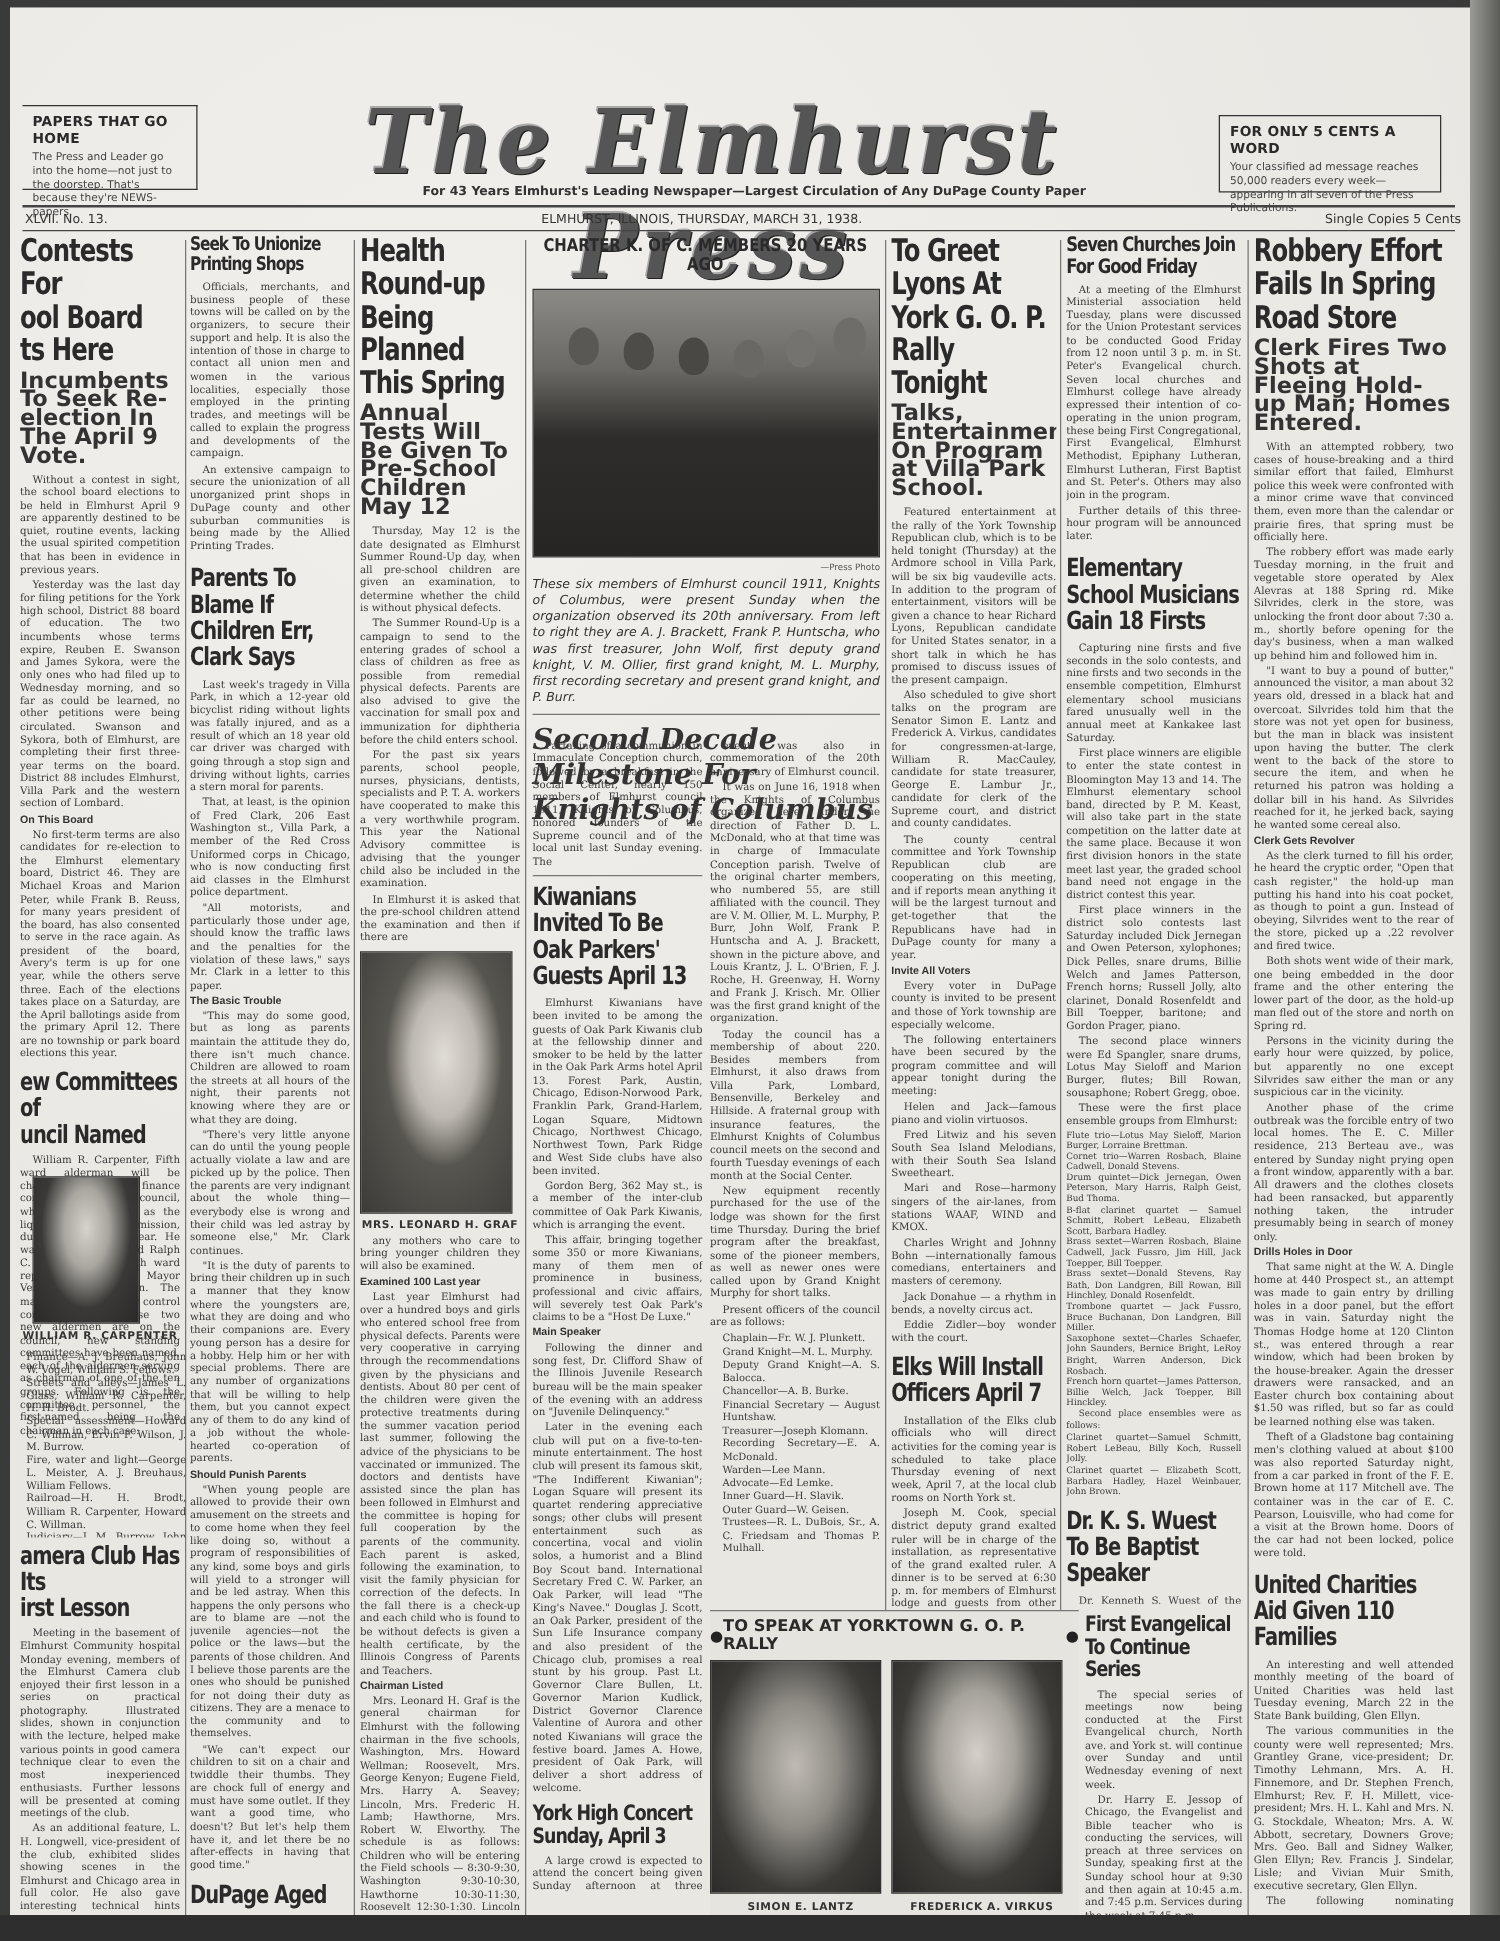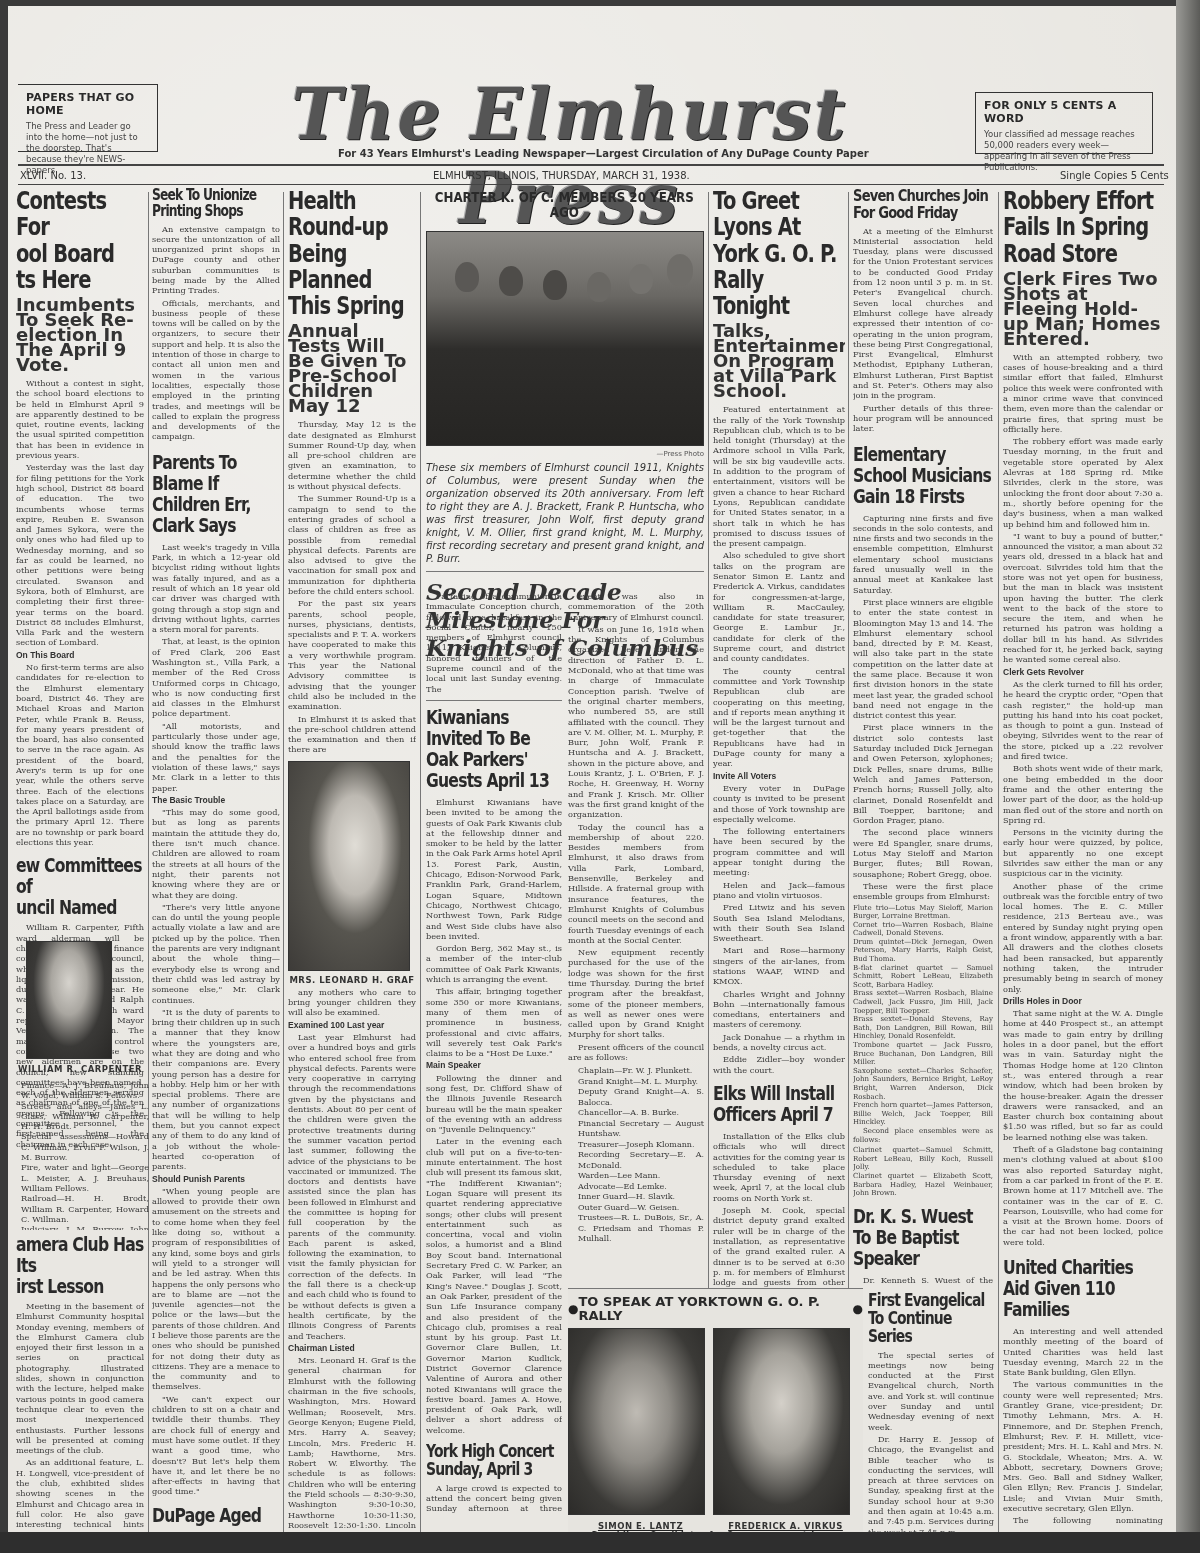--- a/index.html
+++ b/index.html
@@ -122,22 +122,22 @@
     </div>
     <div class="body" style="margin-top:4px;">
       <p>Meeting in the basement of Elmhurst Community hospital Monday evening, members of the Elmhurst Camera club enjoyed their first lesson in a series on practical photography. Illustrated slides, shown in conjunction with the lecture, helped make various points in good camera technique clear to even the most inexperienced enthusiasts. Further lessons will be presented at coming meetings of the club.</p>
       <p>As an additional feature, L. H. Longwell, vice-president of the club, exhibited slides showing scenes in the Elmhurst and Chicago area in full color. He also gave interesting technical hints based upon his own experience with color photography.</p>
     </div>
   </div>
 
   <div class="col" style="left:144px; width:128px; height:1340px;">
     <div class="hed hed-m">Seek To Unionize Printing Shops</div>
     <div class="body" style="margin-top:4px;">
+      <p>Officials, merchants, and business people of these towns will be called on by the organizers, to secure their support and help. It is also the intention of those in charge to contact all union men and women in the various localities, especially those employed in the printing trades, and meetings will be called to explain the progress and developments of the campaign.</p>
       <p>An extensive campaign to secure the unionization of all unorganized print shops in DuPage county and other suburban communities is being made by the Allied Printing Trades.</p>
-      <p>Officials, merchants, and business people of these towns will be called on by the organizers, to secure their support and help. It is also the intention of those in charge to contact all union men and women in the various localities, especially those employed in the printing trades, and meetings will be called to explain the progress and developments of the campaign.</p>
     </div>
     <div class="hed hed-l" style="margin-top:10px;">Parents To Blame If Children Err, Clark Says</div>
     <div class="body" style="margin-top:6px;">
       <p>Last week's tragedy in Villa Park, in which a 12-year old bicyclist riding without lights was fatally injured, and as a result of which an 18 year old car driver was charged with going through a stop sign and driving without lights, carries a stern moral for parents.</p>
       <p>That, at least, is the opinion of Fred Clark, 206 East Washington st., Villa Park, a member of the Red Cross Uniformed corps in Chicago, who is now conducting first aid classes in the Elmhurst police department.</p>
       <p>"All motorists, and particularly those under age, should know the traffic laws and the penalties for the violation of these laws," says Mr. Clark in a letter to this paper.</p>
       <div class="sub">The Basic Trouble</div>
       <p>"This may do some good, but as long as parents maintain the attitude they do, there isn't much chance. Children are allowed to roam the streets at all hours of the night, their parents not knowing where they are or what they are doing.</p>
       <p>"There's very little anyone can do until the young people actually violate a law and are picked up by the police. Then the parents are very indignant about the whole thing—everybody else is wrong and their child was led astray by someone else," Mr. Clark continues.</p>
       <p>"It is the duty of parents to bring their children up in such a manner that they know where the youngsters are, what they are doing and who their companions are. Every young person has a desire for a hobby. Help him or her with special problems. There are any number of organizations that will be willing to help them, but you cannot expect any of them to do any kind of a job without the whole-hearted co-operation of parents.</p>
@@ -239,21 +239,21 @@
     <div style="border-top:1px solid #777;"></div>
     <div style="display:flex; align-items:center; justify-content:space-between; margin-top:6px;">
       <span style="font-size:12px;">●</span>
       <span class="hed" style="font-size:13px; letter-spacing:0;">TO SPEAK AT YORKTOWN G. O. P. RALLY</span>
       <span style="font-size:12px;">●</span>
     </div>
     <div style="display:flex; gap:8px; margin-top:6px;">
       <div class="photo" style="width:137px; height:187px; background: radial-gradient(ellipse at 50% 45%, #bfbbb4 0%, #8f8c86 35%, #3b3a37 70%, #2c2b29 100%);"></div>
       <div class="photo" style="width:137px; height:187px; background: radial-gradient(ellipse at 50% 40%, #d4d0c9 0%, #a5a29b 32%, #3c3b38 65%, #2a2927 100%);"></div>
     </div>
-    <div style="display:flex; margin-top:6px;text-decoration:underline;">
+    <div style="display:flex; margin-top:6px;">
       <div class="caption" style="width:145px;">SIMON E. LANTZ</div>
       <div class="caption" style="width:145px;">FREDERICK A. VIRKUS</div>
     </div>
     <div class="caption" style="font-weight:bold; font-size:8px;">Republican Candidates for Congressman-at-Large</div>
   </div>
 
   <div class="col" style="left:705px; width:132px; height:1100px;">
     <div class="hed hed-xl">To Greet Lyons At York G. O. P. Rally Tonight</div>
     <div class="deck">Talks, Entertainment On Program at Villa Park School.</div>
     <div class="body">

